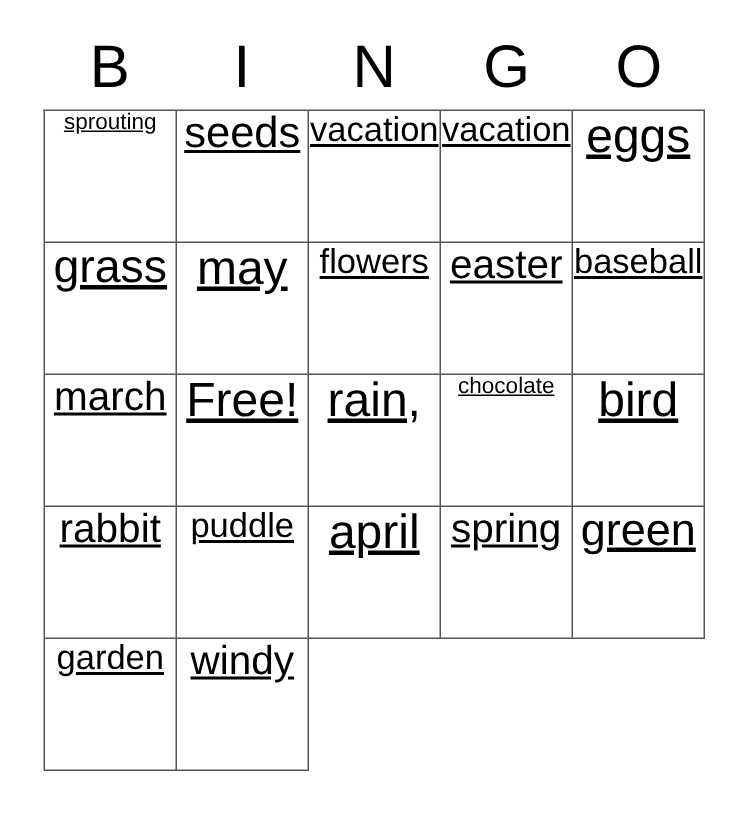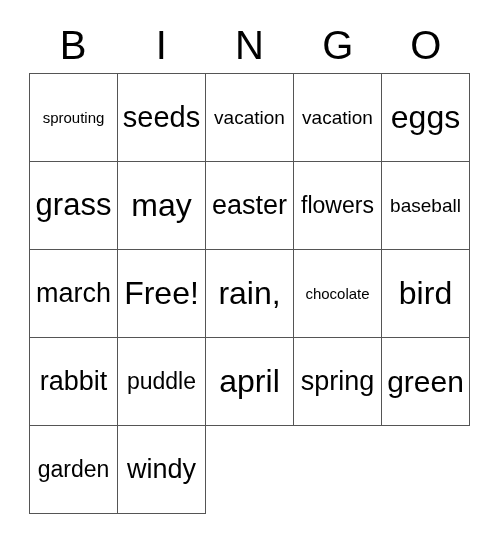--- a/index.html
+++ b/index.html
@@ -57,37 +57,37 @@
     display: grid;
     grid-template-columns: repeat(5, 1fr);
     grid-template-rows: repeat(5, 1fr);
     background: #ffffff;
   }
   .bingo-cell {
     box-sizing: border-box;
     border-right: 1px solid #555555;
     border-bottom: 1px solid #555555;
     display: flex;
-    align-items: center;
     justify-content: center;
     overflow: hidden;
     background: #ffffff;
+    text-decoration: underline;
   }
   .cell-text {
     display: block;
     text-align: center;
     line-height: 1.05;
     white-space: nowrap;
     color: #000000;
     padding: 0 2px;
   }
 
   
   .size-xs  { font-size: 15px; }
-  .size-sm  { font-size: 19px; }
+  .size-sm  { font-size: 23px; }
   .size-md  { font-size: 23px; }
   .size-lg  { font-size: 27px; }
   .size-xl  { font-size: 32px; }
 </style>
 </head>
 <body>
 
 <div id="bingo-card">
 
   <div id="header-row">
@@ -116,24 +116,24 @@
         <span class="cell-text size-xl">eggs</span>
       </div>
 
     <div class="bingo-cell">
         <span class="cell-text size-xl" style="font-size: 31px;">grass</span>
       </div>
     <div class="bingo-cell">
         <span class="cell-text size-xl">may</span>
       </div>
     <div class="bingo-cell">
-        <span class="cell-text size-lg">easter</span>
+        <span class="cell-text size-md">flowers</span>
       </div>
     <div class="bingo-cell">
-        <span class="cell-text size-md">flowers</span>
+        <span class="cell-text size-lg">easter</span>
       </div>
 
     <div class="bingo-cell">
         <span class="cell-text size-sm">baseball</span>
       </div>
     <div class="bingo-cell">
         <span class="cell-text size-lg">march</span>
       </div>
     <div class="bingo-cell">
         <span class="cell-text size-xl">Free!</span>

